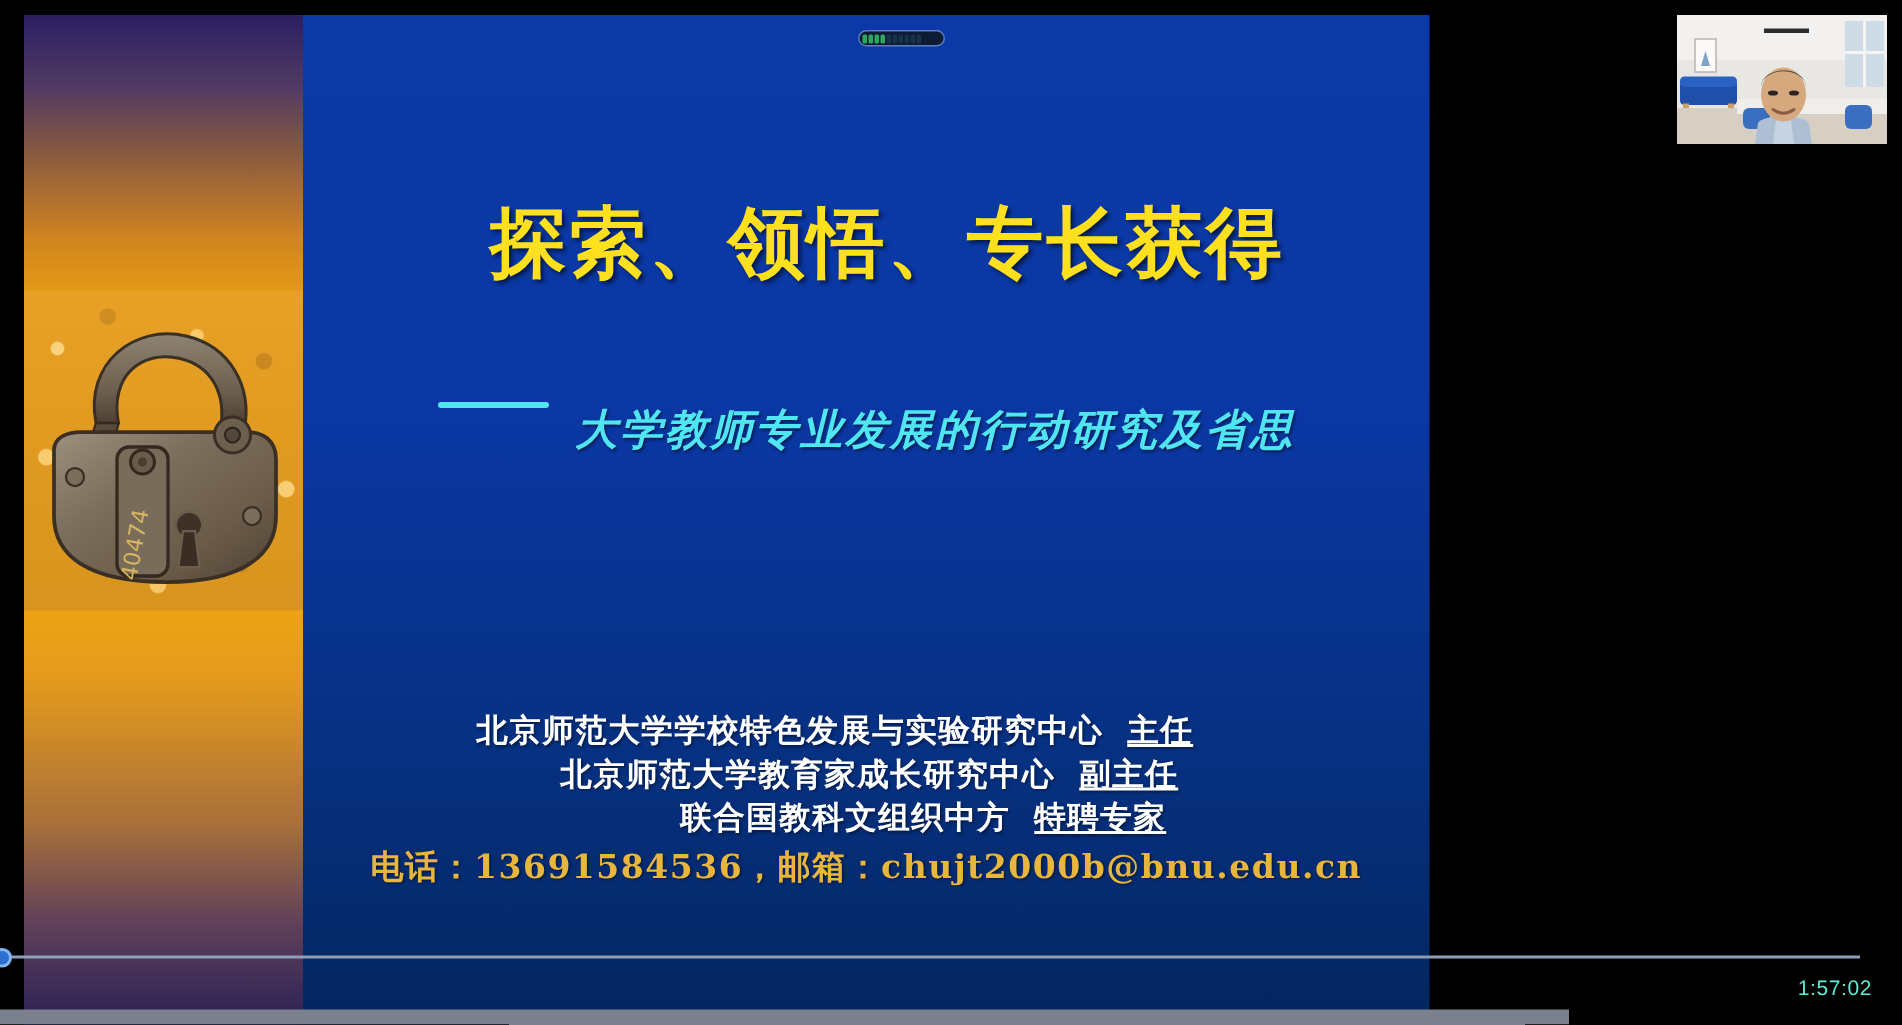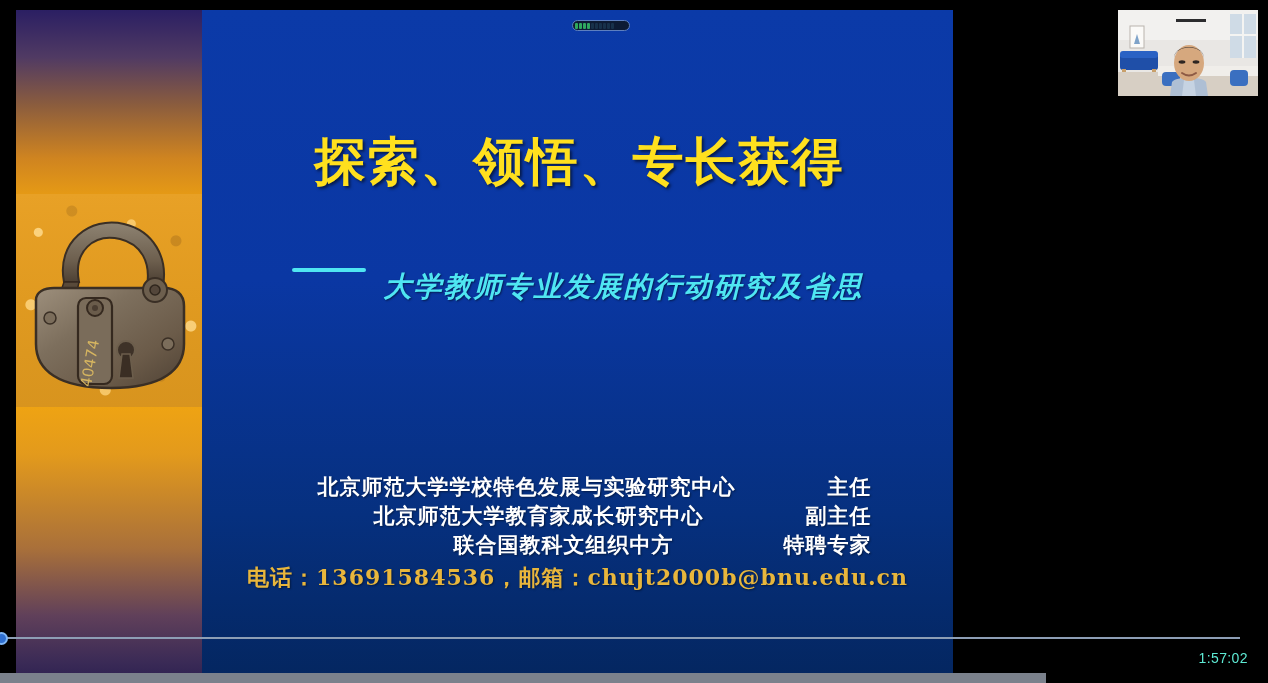--- a/index.html
+++ b/index.html
@@ -53,21 +53,21 @@
       radial-gradient(circle at 22% 78%, rgba(196,134,32,.7) 0 4px, transparent 5px),
       radial-gradient(circle at 48% 92%, rgba(255,214,128,.75) 0 5px, transparent 6px),
       radial-gradient(circle at 78% 86%, rgba(190,128,30,.7) 0 4px, transparent 5px),
       radial-gradient(circle at 94% 62%, rgba(255,219,140,.8) 0 5px, transparent 6px),
       linear-gradient(180deg,#e8a126 0%,#e09a20 50%,#d8941e 100%);
   }
   #lock-photo svg { position:absolute; left:0; top:0; }
 
   
   #main-title {
-    position:absolute; left:188px; top:118px; width:751px;
+    position:absolute; left:200px; top:118px; width:751px;
     text-align:center;
     font-family:"DejaVu Sans", sans-serif;
     font-weight:bold;
     font-size:51px;
     letter-spacing:2px;
     color:#ffe01e;
     text-shadow:2px 2px 3px rgba(0,0,0,.55);
   }
   #subtitle-row {
     position:absolute; left:186px; top:258px; width:751px;
@@ -90,21 +90,21 @@
     font-family:"DejaVu Serif", serif;
     font-weight:bold;
   }
   .affil-row {
     display:flex; justify-content:center; align-items:baseline;
     font-size:21px; color:#ffffff; letter-spacing:1px;
     line-height:29px;
     text-shadow:1px 1px 2px rgba(0,0,0,.45);
   }
   .affil-org   { display:inline-block; text-align:right; }
-  .affil-role  { display:inline-block; text-align:right; margin-left:16px; }
+  .affil-role  { display:inline-block; text-align:left; margin-left:16px;text-decoration:underline; }
   .r1 .affil-org { width:452px; } .r1 .affil-role { width:120px; }
   .r2 .affil-org { width:420px; } .r2 .affil-role { width:152px; }
   .r3 .affil-org { width:390px; } .r3 .affil-role { width:182px; }
 
   #presenter {
     margin-top:4px;
     font-family:"DejaVu Serif", serif; font-weight:bold;
     font-size:21px; letter-spacing:3px; color:#e3b03a;
     text-shadow:1px 1px 2px rgba(0,0,0,.45);
   }

